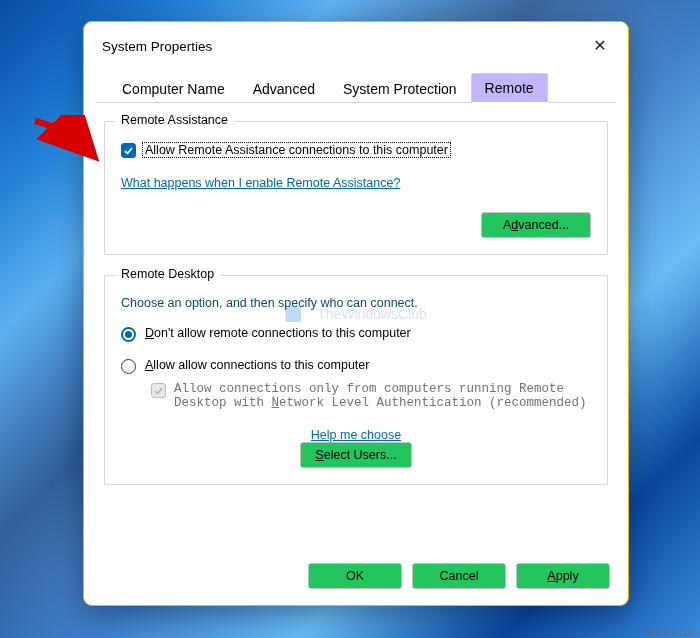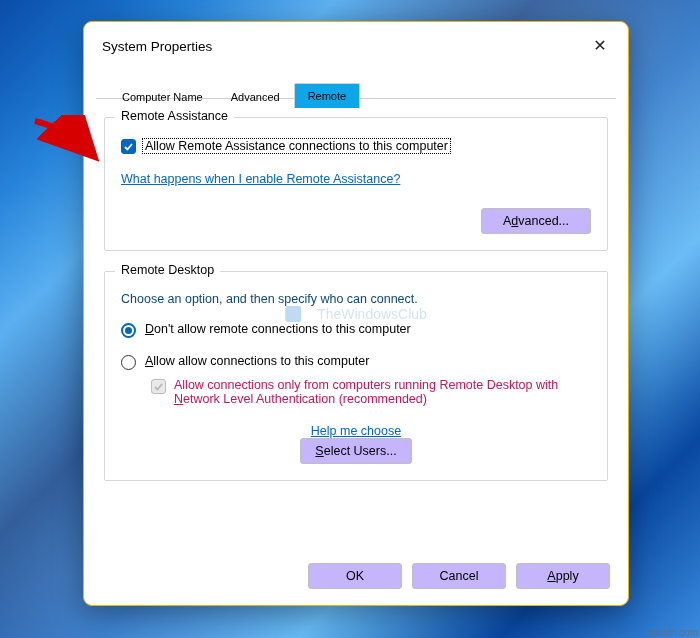--- a/index.html
+++ b/index.html
@@ -6,39 +6,39 @@
     body { width: 700px; height: 638px; position: relative; overflow: hidden; font-family: "Segoe UI", Tahoma, sans-serif; font-size: 12.5px; }
     .bg { position: absolute; inset: 0; background: linear-gradient(135deg, #0a4da8 0%, #1e7fd8 15%, #4aa8f0 25%, #0b3f88 40%, #1566c2 55%, #5cb6f5 70%, #0947a0 85%, #3a8ce0 100%); }
     .bg::before { content:""; position:absolute; inset:0; background: radial-gradient(ellipse 900px 700px at 80% 10%, rgba(255,255,255,0.25), transparent 50%), radial-gradient(ellipse 700px 900px at 10% 90%, rgba(255,255,255,0.2), transparent 55%); }
     .arrow { position: absolute; left: 33px; top: 115px; z-index: 5; }
     .arrow svg { display:block; }
     .dialog { position: absolute; left: 83px; top: 21px; width: 546px; height: 585px; background: #fff; border: 1px solid #eab308; border-radius: 9px; box-shadow: 0 8px 30px rgba(0,0,0,0.35); display: flex; flex-direction: column; }
     .titlebar { display: flex; align-items: center; justify-content: space-between; padding: 14px 18px 10px 18px; }
     .titlebar .title { font-size: 13.5px; color: #000; }
     .close { font-size: 16px; color:#222; cursor:pointer; width:20px; height:20px; display:flex; align-items:center; justify-content:center; line-height:1; }
     .tabs { display:flex; align-items:flex-end; gap:0; padding: 0 12px; border-bottom: 1px solid #d0d0d0; margin: 6px 12px 0 12px; }
-    .tab { padding: 6px 13px 6px 13px; font-size: 11px; color:#000; cursor:pointer; border:1px solid transparent; border-bottom:none; border-top-left-radius:2px; border-top-right-radius:2px; position:relative; top:11px; }
-    .tab.active { background:#0ea5e9; border-color:#d0d0d0; border-bottom:1px solid #fff; }
+    .tab { padding: 6px 13px 6px 13px; font-size: 14px; color:#000; cursor:pointer; border:1px solid transparent; border-bottom:none; border-top-left-radius:2px; border-top-right-radius:2px; position:relative; top:1px; }
+    .tab.active { background:#c4b5fd; border-color:#d0d0d0; border-bottom:1px solid #fff; }
     .content { flex:1; padding: 18px 20px 12px 20px; }
     .group { border: 1px solid #d8d8d8; border-radius: 2px; margin-bottom: 20px; position: relative; padding: 20px 16px 16px 16px; }
     .group-title { position: absolute; top: -9px; left: 10px; background:#fff; padding: 0 6px; font-size: 12.5px; color:#000; }
     .row { display:flex; align-items:flex-start; gap: 9px; margin-bottom: 18px; }
     .checkbox { width:15px; height:15px; border:1px solid #0067c0; border-radius:3px; display:flex; align-items:center; justify-content:center; flex-shrink:0; cursor:pointer; margin-top:1px; }
     .checkbox.checked { background:#0067c0; }
     .checkbox.checked svg { display:block; }
     .checkbox.disabled { border-color:#bdbdbd; background:#e8e8e8; cursor:default; }
     .focused-label { border: 1px dotted #000; padding: 0 2px; margin-left:-3px; }
     .link { color:#0067c0; text-decoration: underline; cursor:pointer; }
-    .btn { min-width: 110px; height: 26px; background:#c4b5fd; border:1px solid #c0c0c0; border-radius:3px; cursor:pointer; font-family:inherit; font-size:12.5px; padding: 0 14px; }
+    .btn { min-width: 110px; height: 26px; background:#22c55e; border:1px solid #c0c0c0; border-radius:3px; cursor:pointer; font-family:inherit; font-size:12.5px; padding: 0 14px; }
     .btn-row-right { display:flex; justify-content:flex-end; margin-top: 6px; }
     .radio { width:15px; height:15px; border:1.5px solid #333; border-radius:50%; display:flex; align-items:center; justify-content:center; flex-shrink:0; cursor:pointer; margin-top:1px; }
     .radio.selected { border-color:#0067c0; border-width:2px; }
     .radio.selected::after { content:""; width:7px; height:7px; background:#0067c0; border-radius:50%; }
     .help-txt { font-size:12.5px; color:#0c4a6e; margin-bottom: 16px; }
-    .nested { display:flex; align-items:flex-start; gap:8px; margin: 4px 0 18px 30px; color:#be185d; }
+    .nested { display:flex; align-items:flex-start; gap:8px; margin: 4px 0 18px 30px; color:#737373;font-family:Liberation Mono, monospace; }
     .footer { display:flex; justify-content:flex-end; gap:10px; padding: 10px 18px 16px 0; }
     .rd-footer { display:flex; justify-content:space-between; align-items:center; margin-top: 8px; flex-direction: column; }
     .watermark { position:absolute; left:50%; top:50%; transform:translate(-50%, -50%); color:#a8c9e8; font-size:14px; pointer-events:none; opacity:0.5; display:flex; align-items:center; gap:16px; }
     .bottom-tag { position:absolute; right:2px; bottom:0; font-size:10px; color:#6a6a6a; opacity:0.7; }
     .underline-key { text-decoration: underline; }
   </style>
 </head>
 <body>
 
 <div class="bg"></div>
@@ -56,20 +56,21 @@
 
 <div class="dialog">
   <div class="titlebar">
     <span class="title">System Properties</span>
     <span class="close">✕</span>
   </div>
 
   <div class="tabs">
     <div class="tab">Computer Name</div>
     <div class="tab">Advanced</div>
+    <div class="tab">System Protection</div>
     <div class="tab active">Remote</div>
   </div>
 
   <div class="content">
 
     <div class="watermark">
       <svg width="16" height="16" viewBox="0 0 16 16">
           <rect width="16" height="16" rx="2" fill="#7fb8e8"></rect>
         </svg>
       <span>TheWindowsClub</span>

